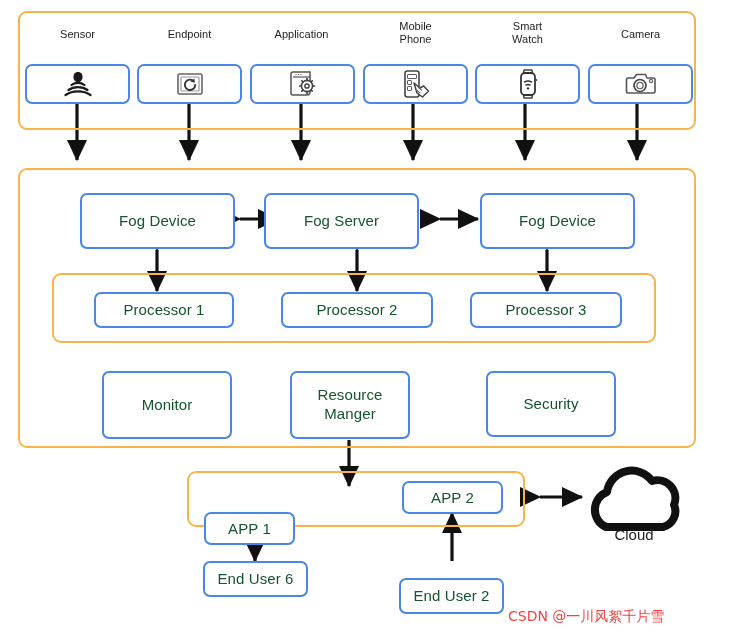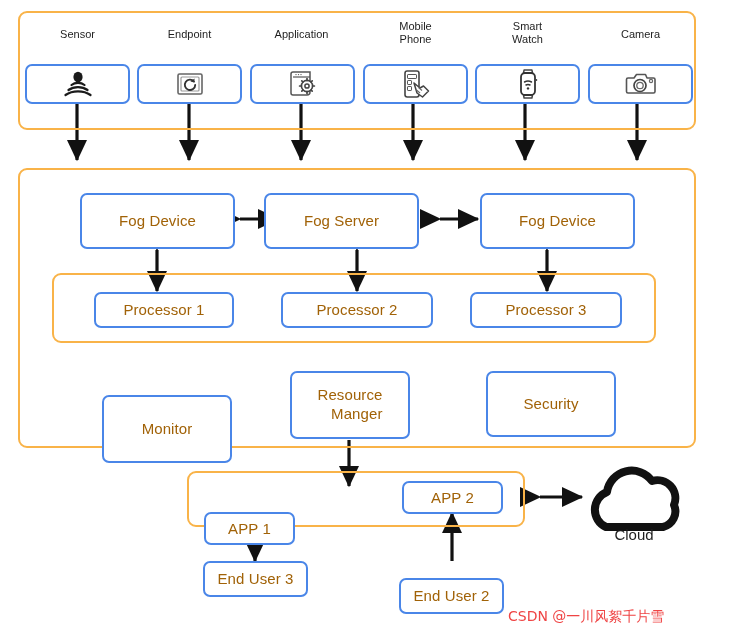--- a/index.html
+++ b/index.html
@@ -14,21 +14,21 @@
   .group-box{
     position:absolute;border:2.5px solid #f9b348;border-radius:9px;
     background:transparent;box-sizing:border-box;
   }
   .node{
     position:absolute;border:2px solid #4a86e8;border-radius:7px;
     background:#ffffff;box-sizing:border-box;
     display:flex;align-items:center;justify-content:center;
     text-align:center;line-height:1.15;
   }
-  .node .lbl{font-size:15px;color:#a16207;letter-spacing:.1px;padding:0 4px;text-align:right;}
+  .node .lbl{font-size:15px;color:#14532d;letter-spacing:.1px;padding:0 4px;}
   .node.two-line .lbl{line-height:1.25;}
   .device-label{
     position:absolute;text-align:center;font-size:11px;color:#1e1e1e;
     line-height:1.2;
   }
   .icon-node{padding:4px;}
   .icon-node svg{display:block;}
   .cloud-label{
     position:absolute;font-size:15px;color:#1e1e1e;text-align:center;
   }
@@ -196,21 +196,21 @@
   <div class="node" style="left:94px;top:292px;width:140px;height:36px;">
     <span class="lbl">Processor 1</span>
   </div>
   <div class="node" style="left:281px;top:292px;width:152px;height:36px;">
     <span class="lbl">Processor 2</span>
   </div>
   <div class="node" style="left:470px;top:292px;width:152px;height:36px;">
     <span class="lbl">Processor 3</span>
   </div>
 
-  <div class="node" style="left:102px;top:371px;width:130px;height:68px;margin-top:24px;">
+  <div class="node" style="left:102px;top:371px;width:130px;height:68px;">
     <span class="lbl">Monitor</span>
   </div>
   <div class="node two-line" style="left:290px;top:371px;width:120px;height:68px;">
     <span class="lbl">
       <span>Resource</span><br>
       <span>Manger</span>
     </span>
   </div>
   <div class="node" style="left:470px;top:371px;width:130px;height:66px;margin-left:16px;">
     <span class="lbl">Security</span>
@@ -219,21 +219,21 @@
   <div class="group-box" style="left:187px;top:471px;width:338px;height:56px;"></div>
 
   <div class="node" style="left:204px;top:481px;width:91px;height:33px;margin-top:31px;">
     <span class="lbl">APP 1</span>
   </div>
   <div class="node" style="left:402px;top:481px;width:101px;height:33px;">
     <span class="lbl">APP 2</span>
   </div>
 
   <div class="node" style="left:203px;top:561px;width:105px;height:36px;">
-    <span class="lbl">End User 3</span>
+    <span class="lbl">End User 6</span>
   </div>
   <div class="node" style="left:399px;top:578px;width:105px;height:36px;">
     <span class="lbl">End User 2</span>
   </div>
 
   <div class="cloud-label" style="left:598px;top:526px;width:72px;">Cloud</div>
 
   <div class="watermark" style="left:508px;top:608px;">CSDN @一川风絮千片雪</div>
 
 </div>

